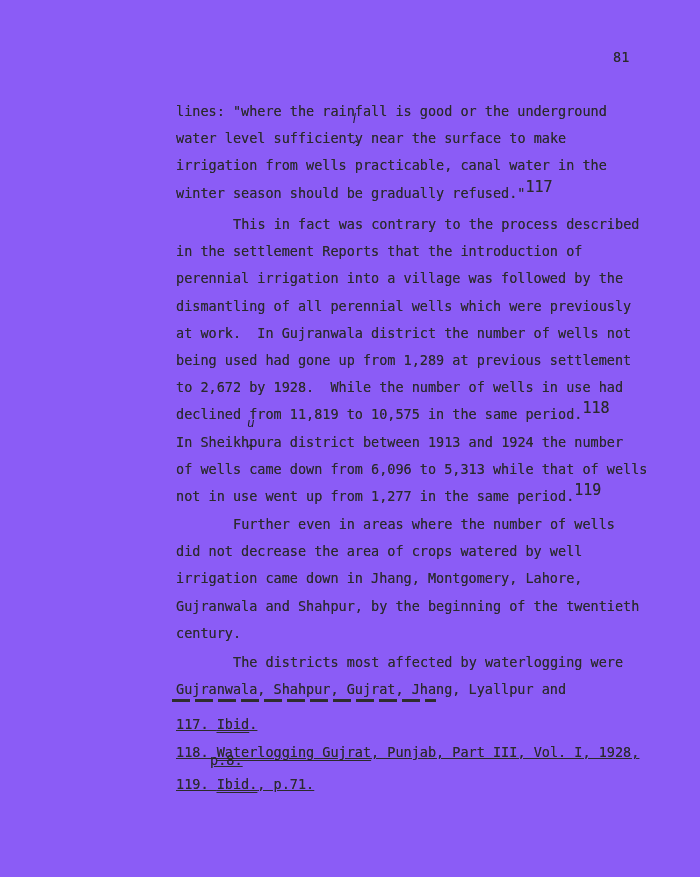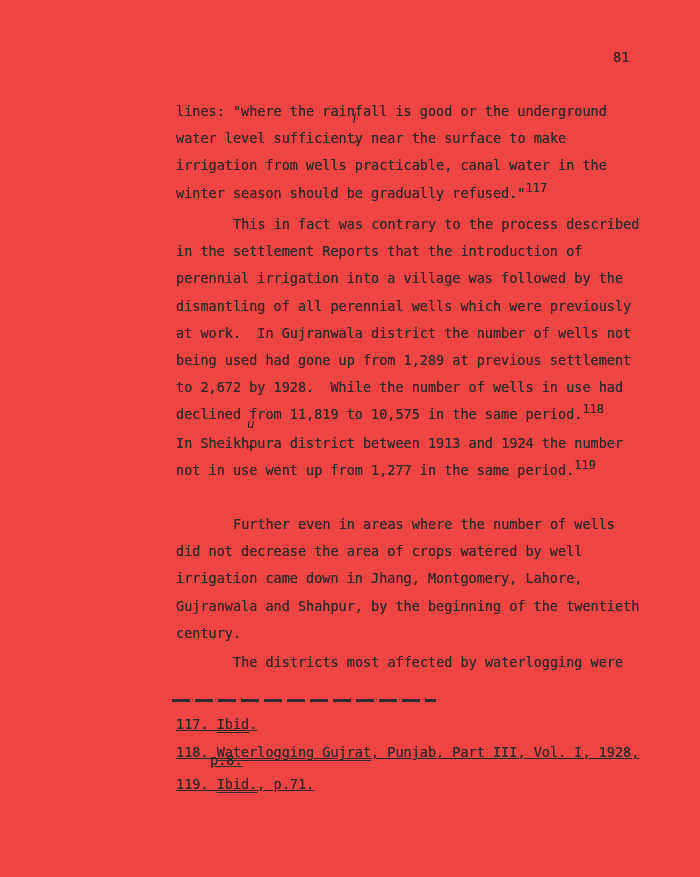--- a/index.html
+++ b/index.html
@@ -1,30 +1,30 @@
 <!DOCTYPE html>
 <html><head>
 <meta charset="utf-8">
 <style>
   html,body{margin:0;padding:0;background:#ffffff;}
   .page{
     position:relative;
     width:700px;height:877px;
-    background:#ef4444;
+    background:#8b5cf6;
     font-family:"DejaVu Sans Mono","Liberation Mono",monospace;
     font-size:13.5px;
     color:#2b2b2b;
     text-shadow:0 0 0.6px rgba(25,25,25,.55);
     overflow:hidden;
   }
   .block{position:absolute;left:176px;line-height:27.2px;}
   .line{white-space:pre;}
   .indent{padding-left:57px;}
   .pageno{position:absolute;top:44px;left:613px;line-height:27.2px;}
-  .sup{font-size:12px;position:relative;top:-6px;}
+  .sup{font-size:15px;position:relative;top:-6px;}
   .u{text-decoration:underline;text-underline-offset:2.5px;text-decoration-thickness:1.2px;}
   .ins-wrap{position:relative;display:inline-block;}
   .hand{font-family:"DejaVu Sans",sans-serif;color:#1c1c1c;text-shadow:none;}
   .ins-above{position:absolute;top:-11px;left:-2px;font-size:11.5px;line-height:10px;font-style:italic;}
   .ins-caret{position:absolute;top:16px;left:-3px;font-size:10px;line-height:8px;transform:rotate(-8deg);}
   .sep{
     position:absolute;left:172px;top:699px;width:264px;height:3px;
     background:repeating-linear-gradient(90deg,#2e2e2e 0 18px,rgba(0,0,0,0) 18px 23px);
   }
   .fnblock{position:absolute;left:176px;line-height:27.2px;text-decoration:underline;}
@@ -46,33 +46,35 @@
   <div class="block" style="top:211px">
     <div class="line indent">This in fact was contrary to the process described</div>
     <div class="line">in the settlement Reports that the introduction of</div>
     <div class="line">perennial irrigation into a village was followed by the</div>
     <div class="line">dismantling of all perennial wells which were previously</div>
     <div class="line">at work.  In Gujranwala district the number of wells not</div>
     <div class="line">being used had gone up from 1,289 at previous settlement</div>
     <div class="line">to 2,672 by 1928.  While the number of wells in use had</div>
     <div class="line"><span>declined from 11,819 to 10,575 in the same period.</span><span class="sup">118</span></div>
     <div class="line"><span>In Sheikh</span><span class="ins-wrap"><span class="ins-above hand">u</span><span class="ins-caret hand">^</span><span>p</span></span><span>ura district between 1913 and 1924 the number</span></div>
+    <div class="line">of wells came down from 6,096 to 5,313 while that of wells</div>
     <div class="line"><span>not in use went up from 1,277 in the same period.</span><span class="sup">119</span></div>
   </div>
 
   <div class="block" style="top:511px">
     <div class="line indent">Further even in areas where the number of wells</div>
     <div class="line">did not decrease the area of crops watered by well</div>
     <div class="line">irrigation came down in Jhang, Montgomery, Lahore,</div>
     <div class="line">Gujranwala and Shahpur, by the beginning of the twentieth</div>
     <div class="line">century.</div>
   </div>
 
   <div class="block" style="top:649px">
     <div class="line indent">The districts most affected by waterlogging were</div>
+    <div class="line">Gujranwala, Shahpur, Gujrat, Jhang, Lyallpur and</div>
   </div>
 
   <div class="sep"></div>
 
   <div class="fnblock" style="top:711px">
     <div class="line"><span>117. </span><span class="u">Ibid</span><span>.</span></div>
   </div>
 
   <div class="fnblock" style="top:739px">
     <div class="line"><span>118. </span><span class="u">Waterlogging Gujrat</span><span>, Punjab, Part III, Vol. I, 1928,</span></div>

